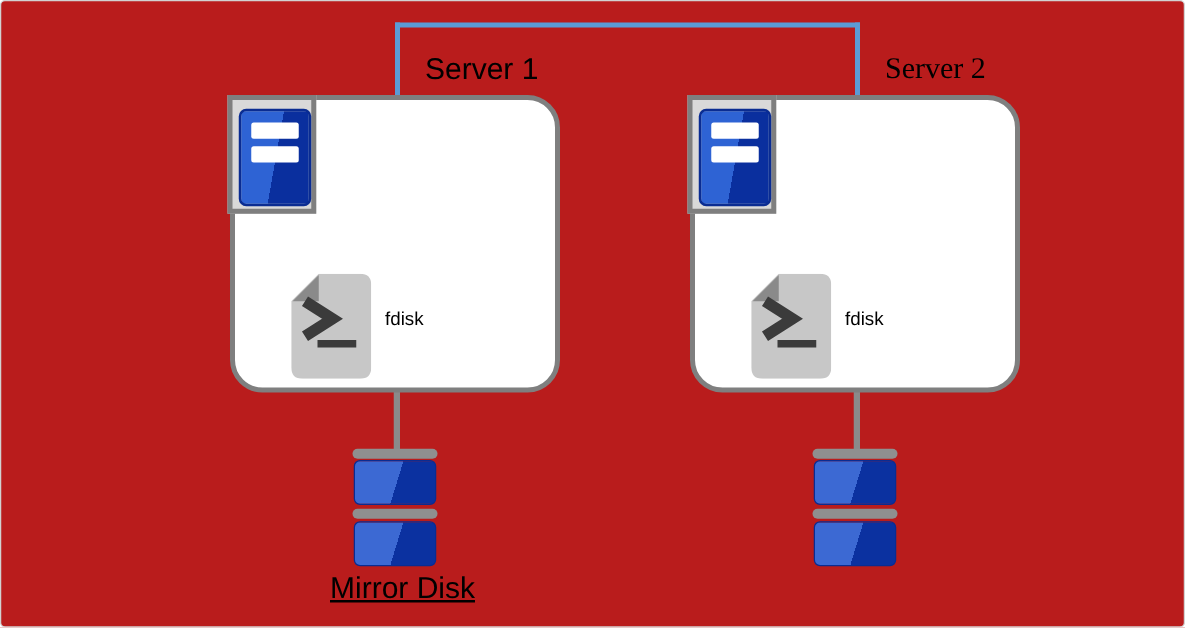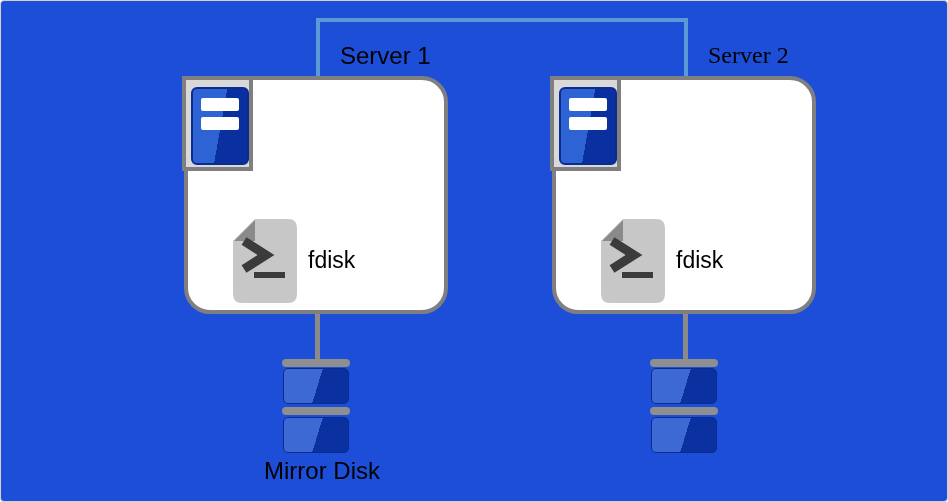--- a/index.html
+++ b/index.html
@@ -5,21 +5,21 @@
   html, body {
     margin: 0;
     padding: 0;
     background: #ffffff;
     font-family: "Liberation Sans", sans-serif;
   }
   #canvas {
     position: relative;
     width: 948px;
     height: 502px;
-    background: #1d4ed8;
+    background: #b91c1c;
     border: 1px solid #d2d2d2;
     border-radius: 4px;
     box-sizing: border-box;
     overflow: hidden;
   }
   .abs { position: absolute; }
 
   
   .link-blue {
     left: 315px; top: 17px;
@@ -82,21 +82,21 @@
     border-radius: 2px;
   }
   .server-icon .slot1 { top: 9px; }
   .server-icon .slot2 { top: 28px; }
 
   
   .doc-icon { top: 218px; width: 64px; height: 84px; z-index: 3; }
   .doc1 { left: 232px; }
   .doc2 { left: 600px; }
 
-  .fdisk-label { font-size: 23px; top: 246px; z-index: 3; }
+  .fdisk-label { font-size: 15px; top: 246px; z-index: 3; }
   .fdisk1 { left: 307px; }
   .fdisk2 { left: 675px; }
 
   
   .disk-connector {
     top: 311px;
     width: 5px; height: 48px;
     background: #8a8a8a;
     z-index: 1;
   }
@@ -121,21 +121,21 @@
     left: 1px;
     width: 66px; height: 36px;
     border: 1px solid #0a2c92;
     border-radius: 5px;
     box-sizing: border-box;
     background: linear-gradient(107deg, #3c69d3 52%, #0b31a0 52%);
   }
   .platter1 { top: 10px; }
   .platter2 { top: 59px; }
 
-  .mirror-label { left: 263px; top: 456px; }
+  .mirror-label { left: 263px; top: 456px; text-decoration: underline; }
   .disk2-label  { left: 649px; top: 456px; }
 </style>
 </head>
 <body>
 
 <div id="canvas">
 
   <div class="abs link-blue"></div>
 
   <div class="abs node-label server1-label">Server 1</div>

